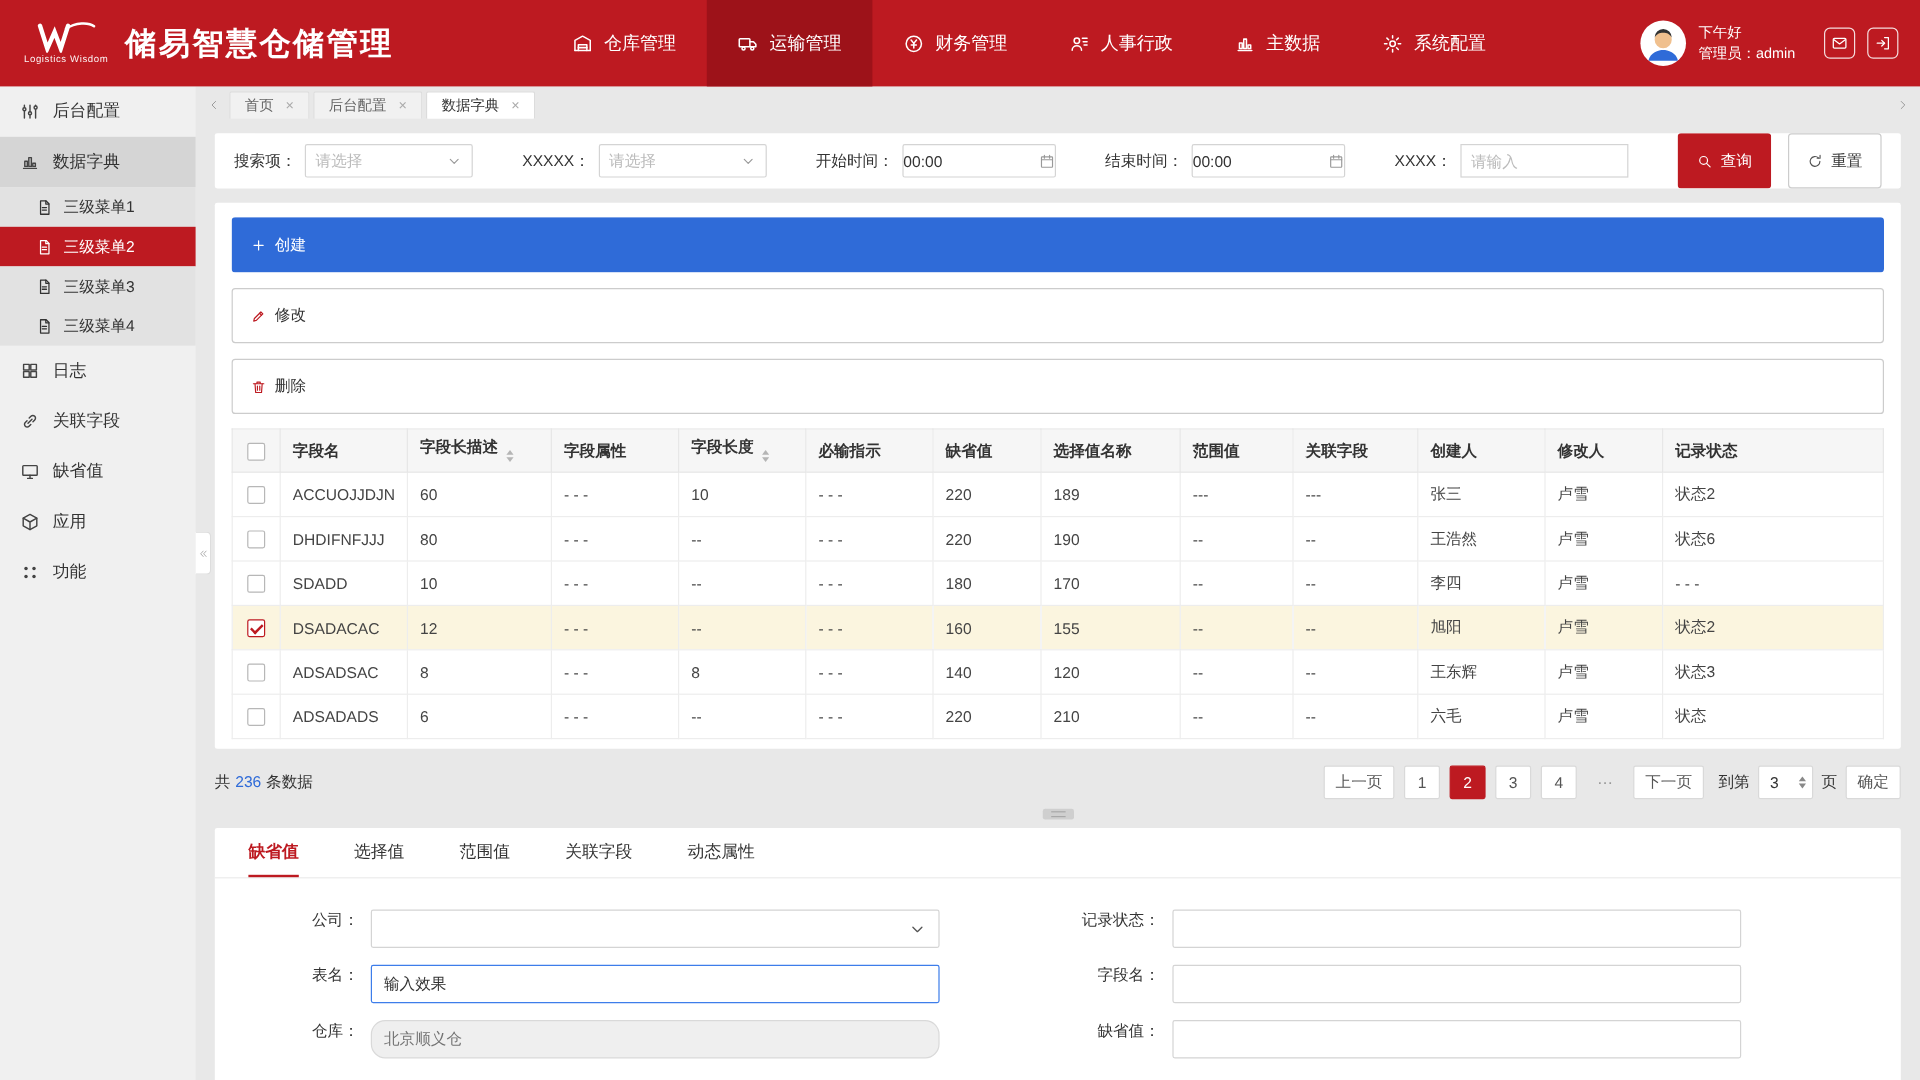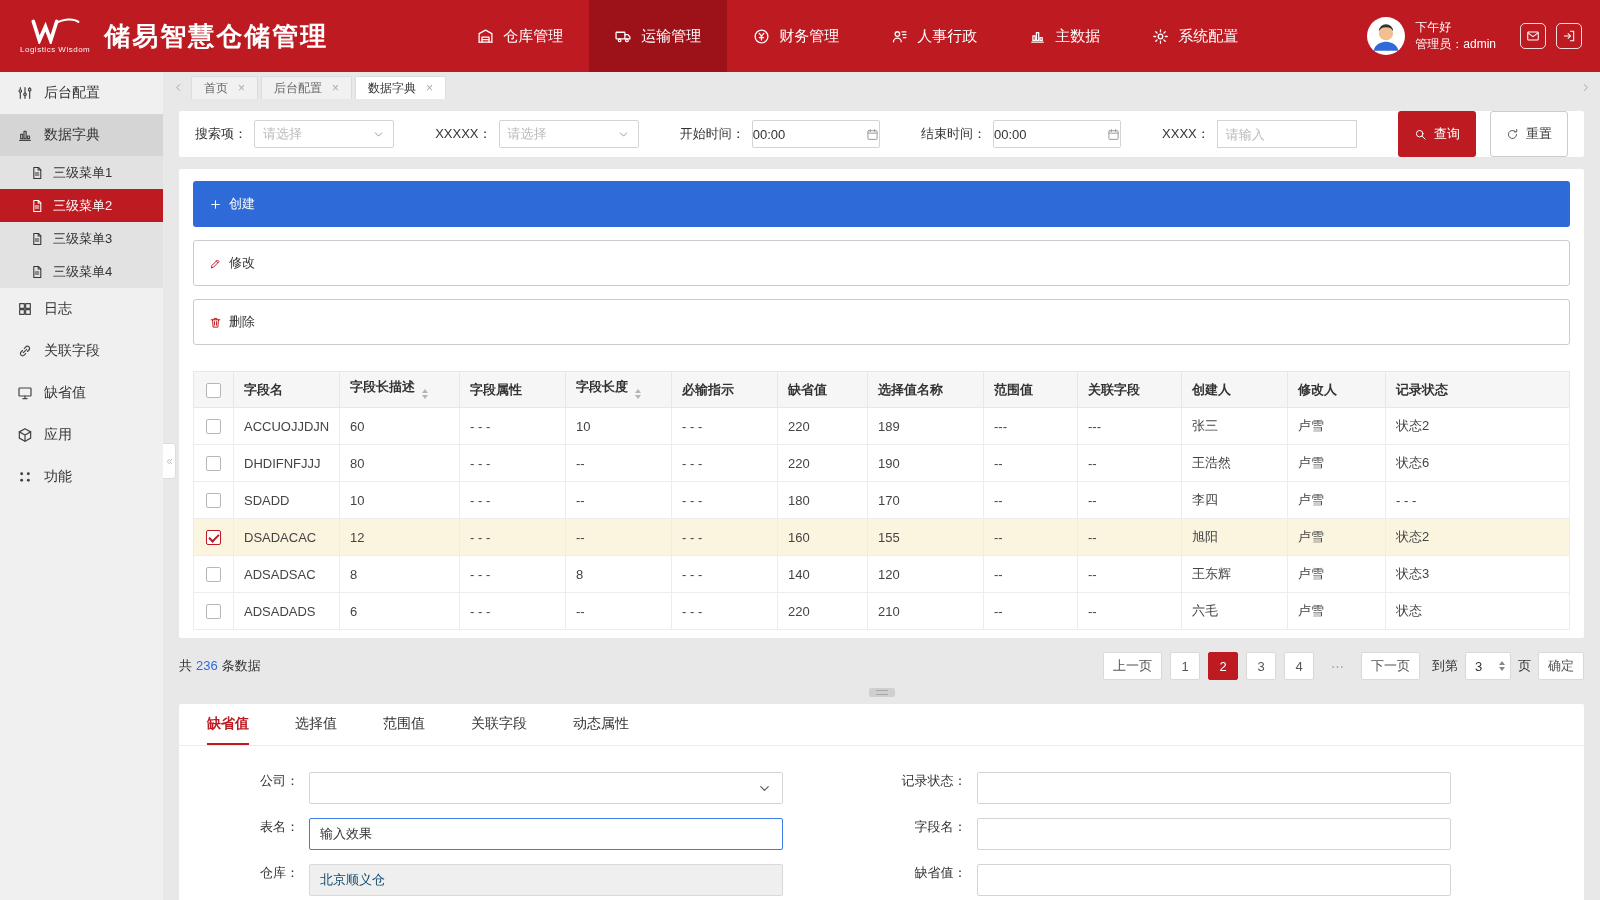--- a/index.html
+++ b/index.html
@@ -69,21 +69,21 @@
   .btn .ico { font-size:13px; }
   .btn.red { background:var(--red); color:#fff; }
   .btn.blue { background:var(--blue); color:#fff; }
   .btn.ghost { border-color:#ccc; color:#333; }
   .icon-red { color:var(--red); }
   .icon-dark { color:#555; }
   .fbtns { display:flex; gap:14px; }
 
   .table-card { margin:12px 16px 0; background:#fff; border-radius:2px; padding:12px 14px 8px; }
   .toolbar { display:flex; gap:13px;flex-direction:column; }
-  table { width:100%; border-collapse:collapse; table-layout:fixed; margin-top:26px; font-size:13px; }
+  table { width:100%; border-collapse:collapse; table-layout:fixed; margin-top:12px; font-size:13px; }
   th { background:#f6f6f6; border:1px solid #e7e7e7; height:36px; text-align:left; padding:0 10px;
     color:#333; font-weight:bold; white-space:nowrap; overflow:hidden; }
   td { border:1px solid #ededed; height:37px; padding:0 10px; color:#444; white-space:nowrap; overflow:hidden; }
   tr.hl td { background:var(--hl); }
   .cbcell { text-align:center; padding:0; }
   .cb { display:inline-block; width:15px; height:15px; border:1px solid #b7b7b7; border-radius:2px;
     background:#fff; position:relative; vertical-align:middle; cursor:pointer; }
   .cb.checked { border-color:var(--red); }
   .cb.checked::after { content:""; position:absolute; left:4px; top:1px; width:4px; height:8px;
     border:solid var(--red); border-width:0 2px 2px 0; transform:rotate(45deg); }
@@ -119,21 +119,21 @@
   .dtab { display:flex; align-items:center; font-size:14px; color:#333; border-bottom:2px solid transparent;
     cursor:pointer; }
   .dtab.active { color:var(--red); border-color:var(--red); font-weight:bold; }
   .dform { display:grid; grid-template-columns:1fr 1fr; padding:26px 60px 0 10px; }
   .frow { display:flex; margin-bottom:14px; }
   .flabel { width:120px; text-align:right; padding-right:10px; font-size:13px; color:#333; flex:none; white-space:nowrap; }
   .fctrl { width:474px; height:32px; border:1px solid #d4d4d4; border-radius:2px; background:#fff;
     display:flex; align-items:center; padding:0 10px; font-size:13px; color:#333; }
   input.fctrl { font:inherit; font-size:13px; outline:none; }
   .fctrl.focus { border-color:#3d7dea; }
-  .fctrl.disabled { background:#efefef; border-color:#d9d9d9; color:#0c4a6e; }
+  .fctrl.disabled { background:#efefef; border-color:#d9d9d9; color:#737373;border-radius:12px; }
   .fselect { justify-content:space-between; cursor:pointer; }
   .fselect .ico { color:#555; font-size:15px; }
   .dbtns { display:flex; justify-content:flex-end; gap:46px; padding-right:62px; margin-top:4px; }
 </style>
 </head>
 <body>
 
 <header class="header">
   <div class="logo-wrap">
     <div class="logo-mark">

